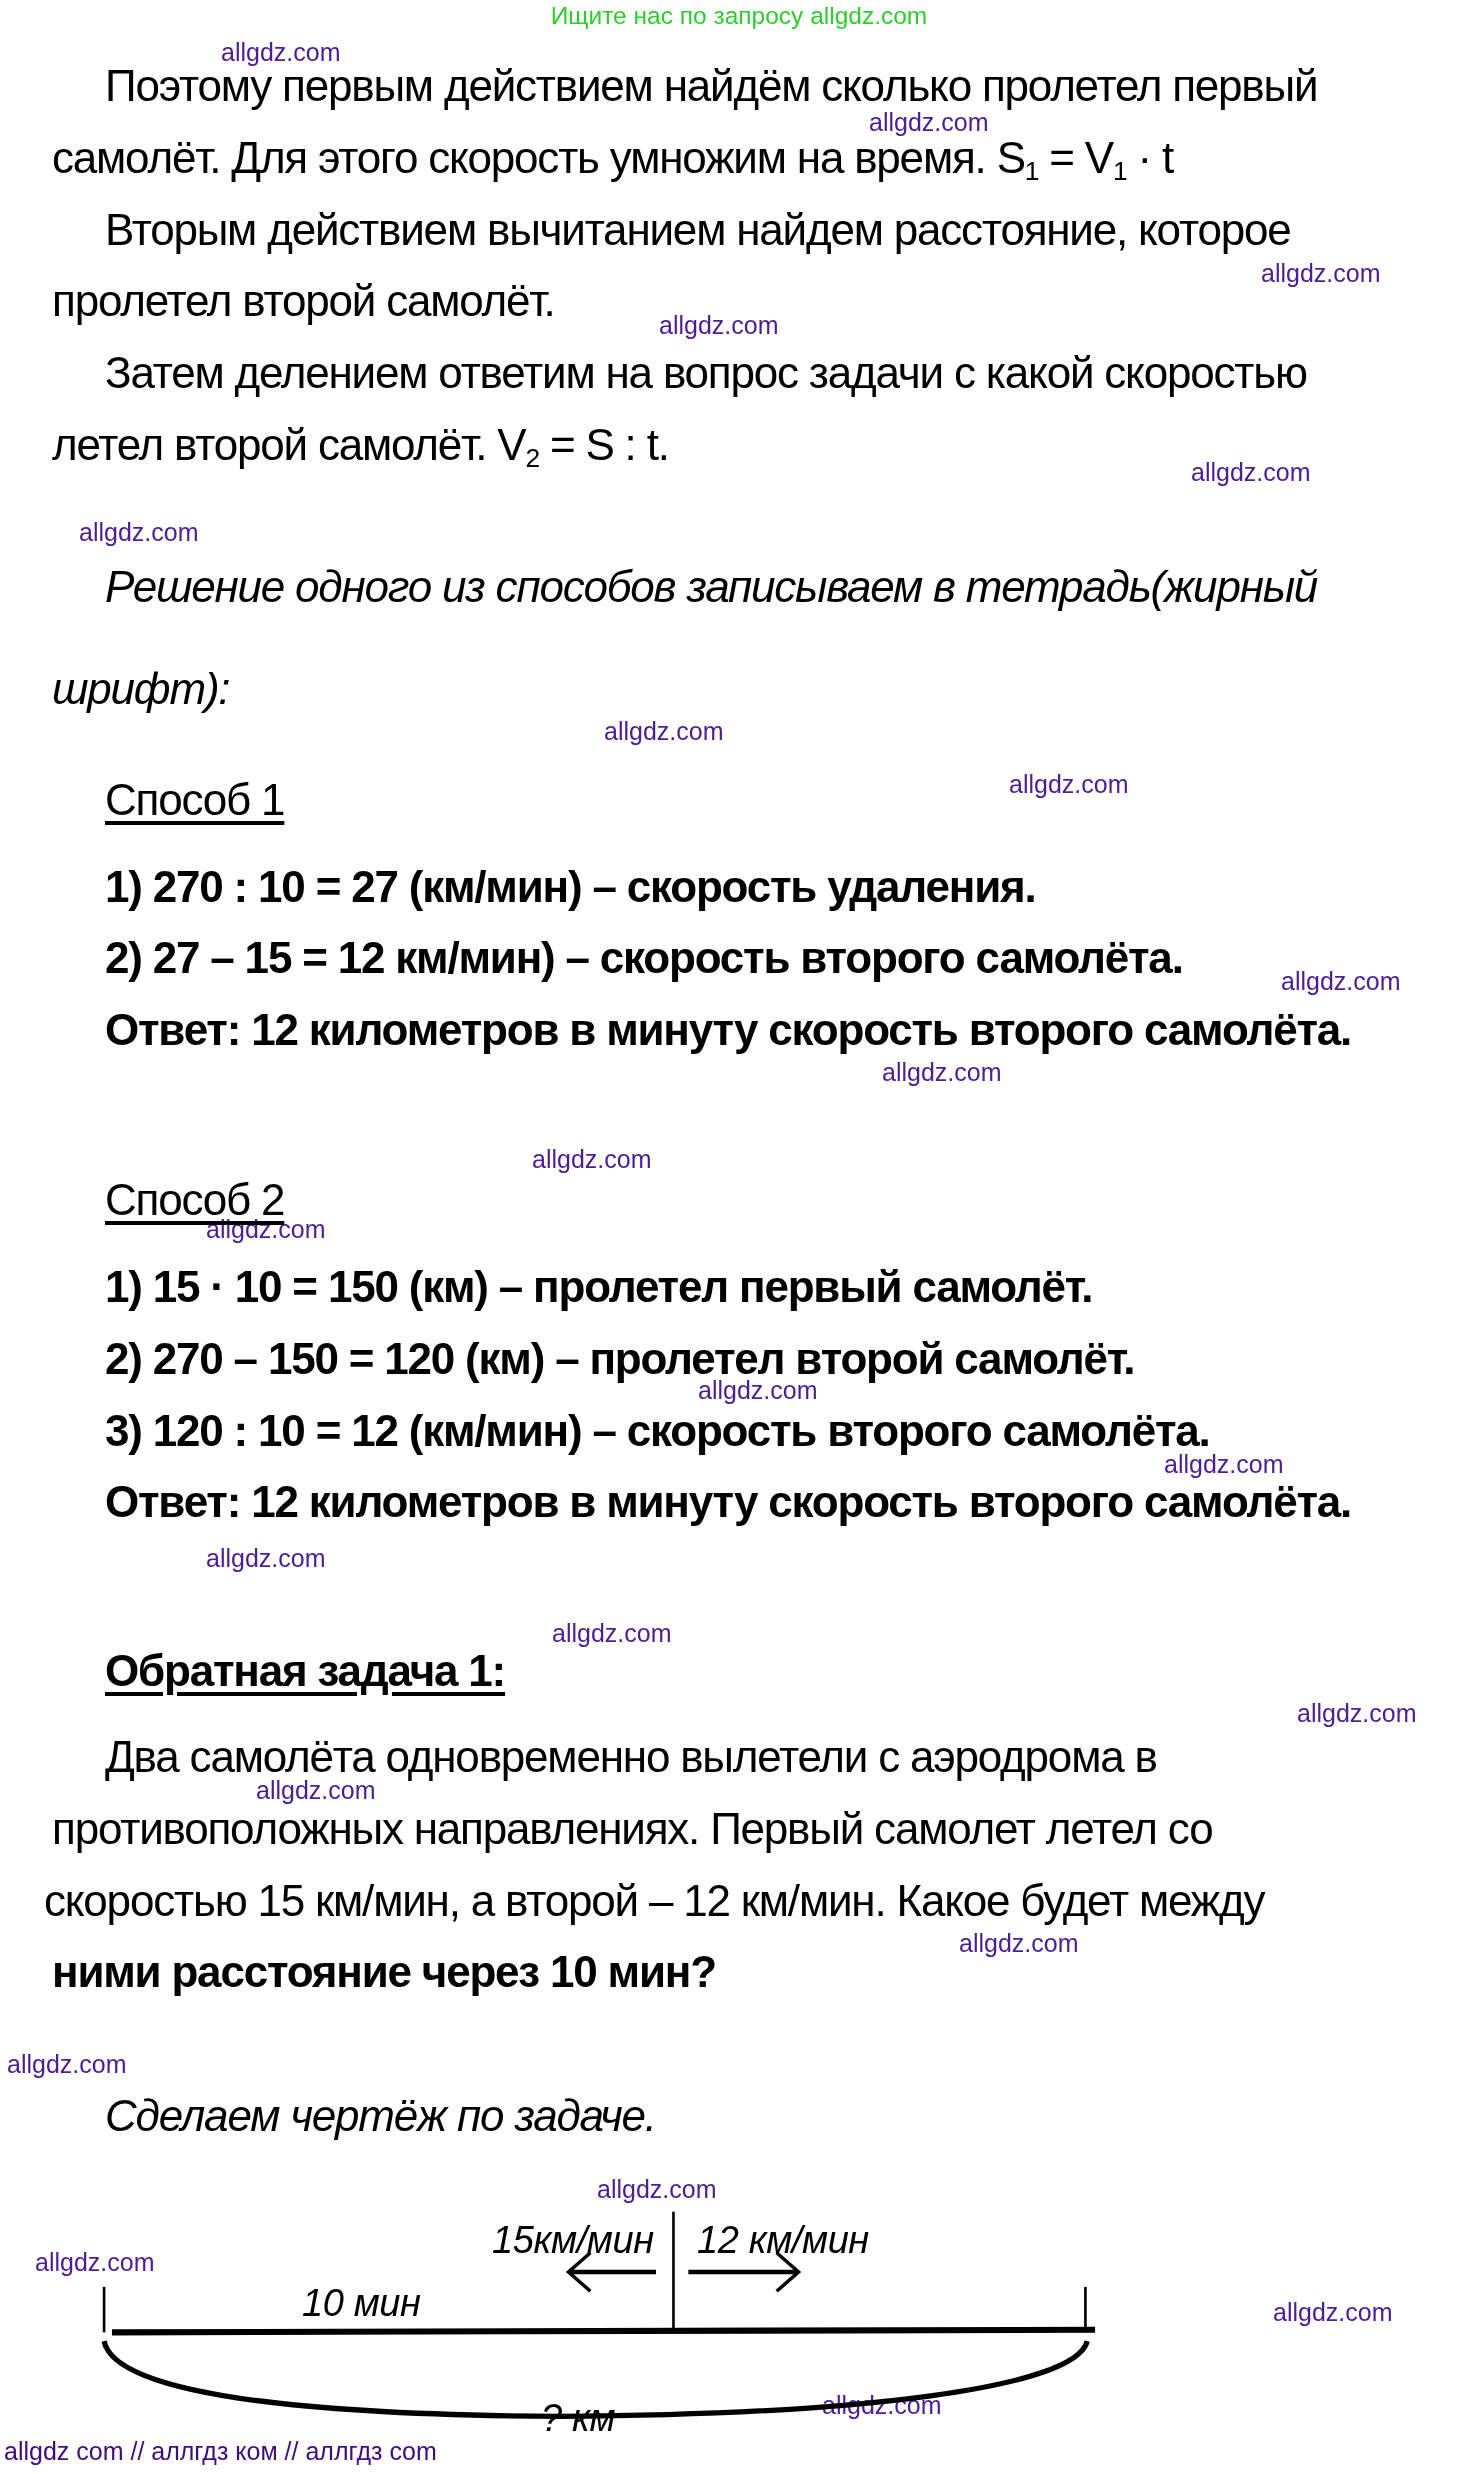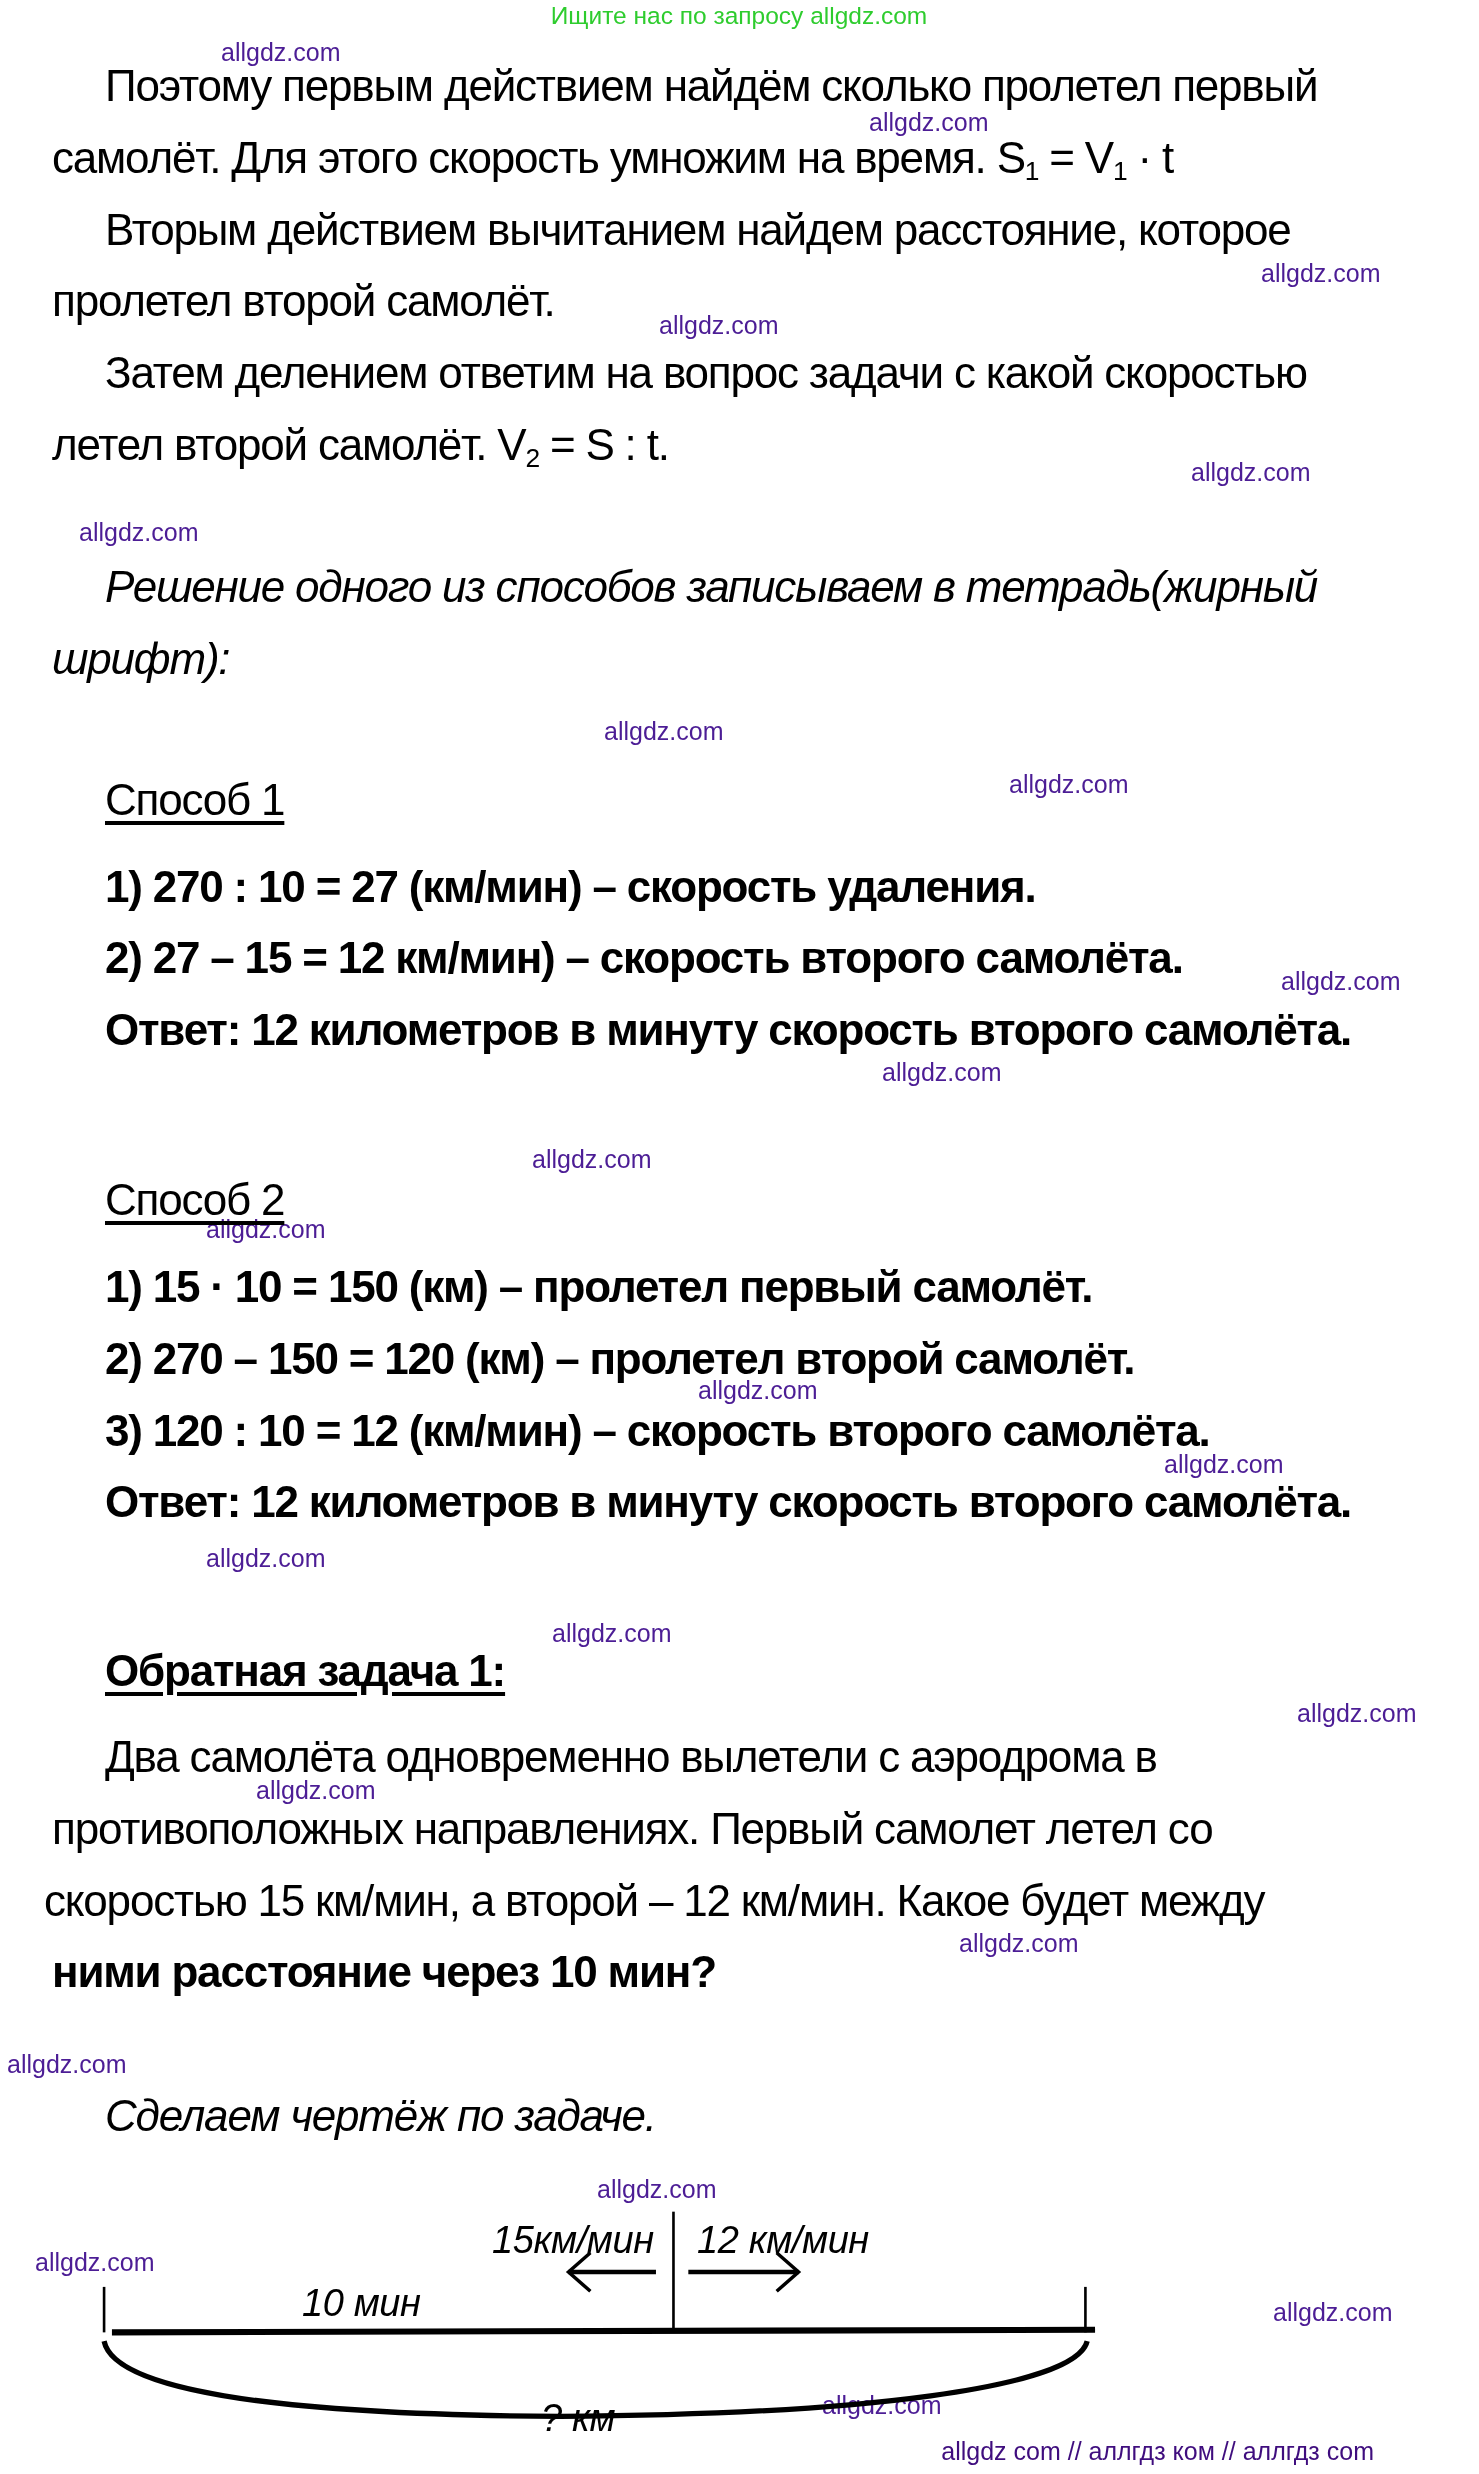--- a/index.html
+++ b/index.html
@@ -6,21 +6,21 @@
   body { width: 1479px; height: 2475px; position: relative; overflow: hidden;
          font-family: "Liberation Sans", sans-serif; color: #000; }
   .abs { position: absolute; white-space: nowrap; }
   .banner { top: 1.7px; left: 0; width: 1478px; text-align: center; font-size: 24.5px; }
   .wm { font-family: "Liberation Sans", sans-serif; font-size: 25px; color: #4c1d95; }
   .line { font-size: 44px; letter-spacing: -1.2px; transform-origin: left top; }
   .ital { font-style: italic; }
   .bold { font-weight: bold; }
   .ul { text-decoration: underline; text-underline-offset: 6.1px; text-decoration-thickness: 3.5px; margin-top: 26px; }
   sub { font-size: 0.6em; vertical-align: -0.25em; }
-  .footer { top: 2437px; left: 16px; width: 1358px; text-align: right; font-size: 25px; }
+  .footer { top: 2437px; left: 4px; width: 1358px; text-align: left; font-size: 25px; }
   .diag-label { font-size: 38px; font-style: italic; letter-spacing: -0.4px; }
   svg.diagram { position: absolute; left: 0; top: 2187px; }
 </style>
 </head>
 <body>
 
 <div class="abs banner" style="color:#2ecc2e;">Ищите нас по запросу allgdz.com</div>
 
 <div class="abs wm" style="left:221px; top:38px;">allgdz.com</div>
 <div class="abs wm" style="left:869px; top:108px;">allgdz.com</div>
@@ -52,21 +52,21 @@
   <span>самолёт. Для этого скорость умножим на время. </span><span><span>S</span><sub>1</sub><span> = </span><span>V</span><sub>1</sub><span> · t</span></span>
 </div>
 <div class="abs line" style="left:105px; top:205px;">Вторым действием вычитанием найдем расстояние, которое</div>
 <div class="abs line" style="left:52px; top:276px;">пролетел второй самолёт.</div>
 <div class="abs line" style="left:105px; top:348px;">Затем делением ответим на вопрос задачи с какой скоростью</div>
 <div class="abs line" style="left:52px; top:420px;">
   <span>летел второй самолёт. </span><span><span>V</span><sub>2</sub><span> = S : t.</span></span>
 </div>
 
 <div class="abs line ital" style="left:105px; top:562px;">Решение одного из способов записываем в тетрадь(жирный</div>
-<div class="abs line ital" style="left:52px; top:634px;">шрифт):</div>
+<div class="abs line ital" style="left:52px; top:664px;">шрифт):</div>
 
 <div class="abs line ul" style="left:105px; top:749px;">Способ 1</div>
 <div class="abs line bold" style="left:105px; top:862px;">1) 270 : 10 = 27 (км/мин) – скорость удаления.</div>
 <div class="abs line bold" style="left:105px; top:933px;">2) 27 – 15 = 12 км/мин) – скорость второго самолёта.</div>
 <div class="abs line bold" style="left:105px; top:1005px;">Ответ: 12 километров в минуту скорость второго самолёта.</div>
 
 <div class="abs line ul" style="left:105px; top:1149px;">Способ 2</div>
 <div class="abs line bold" style="left:105px; top:1262px;">1) 15 · 10 = 150 (км) – пролетел первый самолёт.</div>
 <div class="abs line bold" style="left:105px; top:1334px;">2) 270 – 150 = 120 (км) – пролетел второй самолёт.</div>
 <div class="abs line bold" style="left:105px; top:1406px;">3) 120 : 10 = 12 (км/мин) – скорость второго самолёта.</div>

